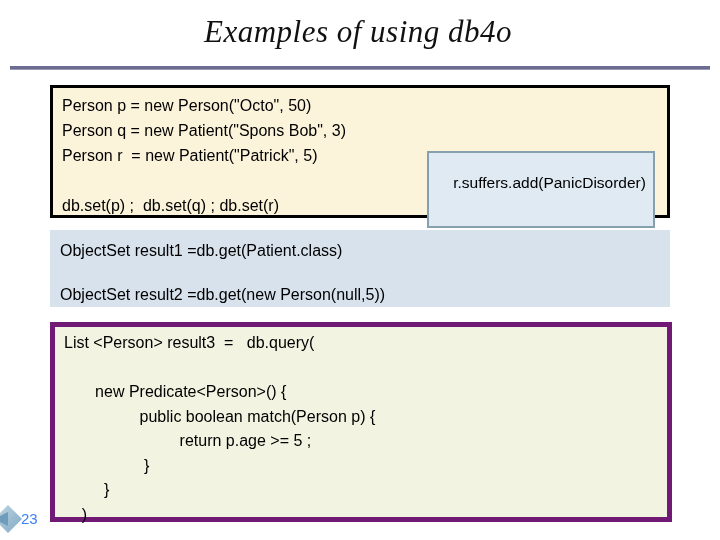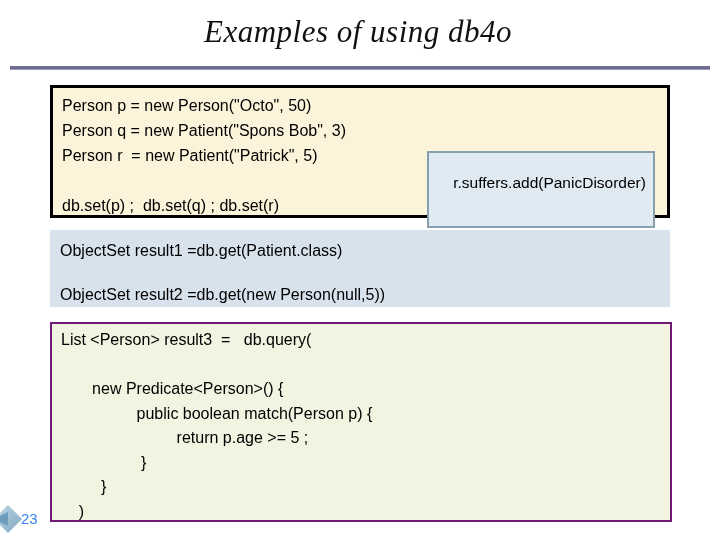--- a/index.html
+++ b/index.html
@@ -31,21 +31,21 @@
     padding:3px 7px 16px 7px;font-size:15.5px;color:#000;
     font-family:"Liberation Sans",sans-serif;white-space:pre;
   }
   .block2{
     position:absolute;left:50px;top:230px;width:620px;height:77px;
     background:#d8e2ed;box-sizing:border-box;
   }
   .block2 .code{padding:10px 0 0 10px;line-height:22px;}
   .block3{
     position:absolute;left:50px;top:322px;width:622px;height:200px;
-    background:#f2f4e1;border:2px solid #701a75;box-sizing:border-box;
+    background:#f2f4e1;border:5px solid #701a75;box-sizing:border-box;
   }
   .block3 .code{padding:4px 0 0 9px;line-height:24.5px;}
   .page-number{
     position:absolute;left:21px;top:510px;font-size:15px;color:#3b82f6;
     font-family:"Liberation Sans",sans-serif;
   }
   .footer-arrow{
     position:absolute;left:0px;top:502px;width:22px;height:34px;
   }
 </style>

